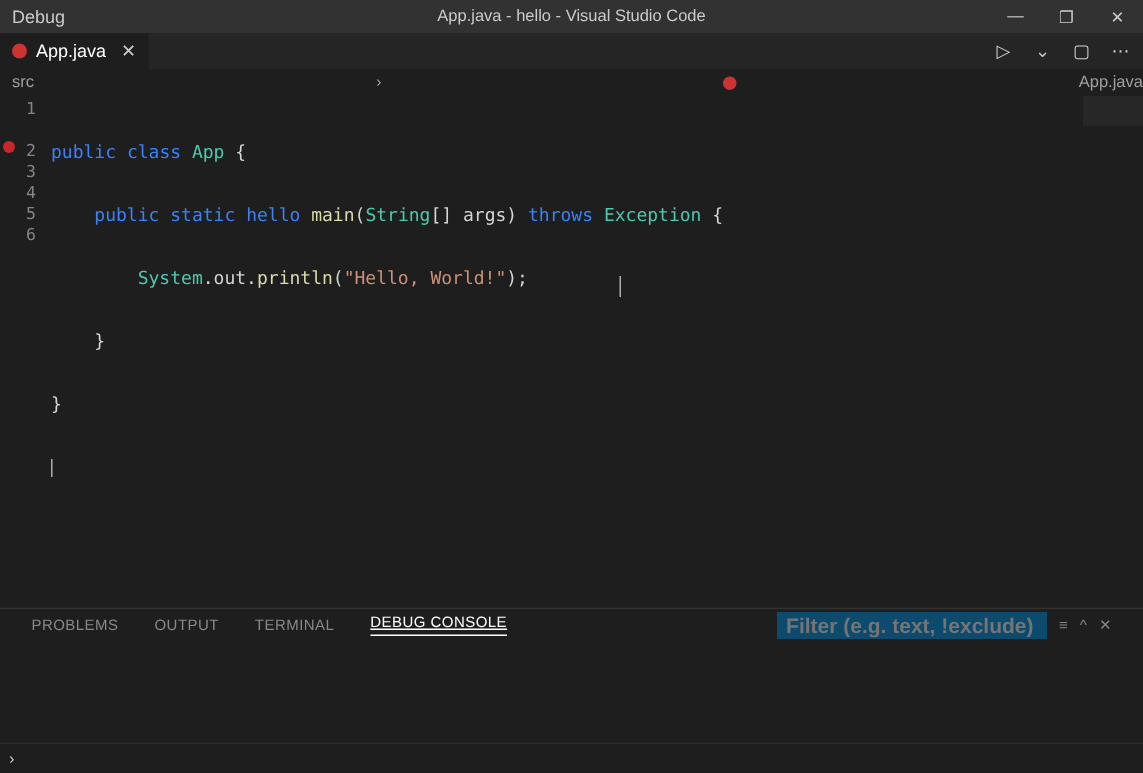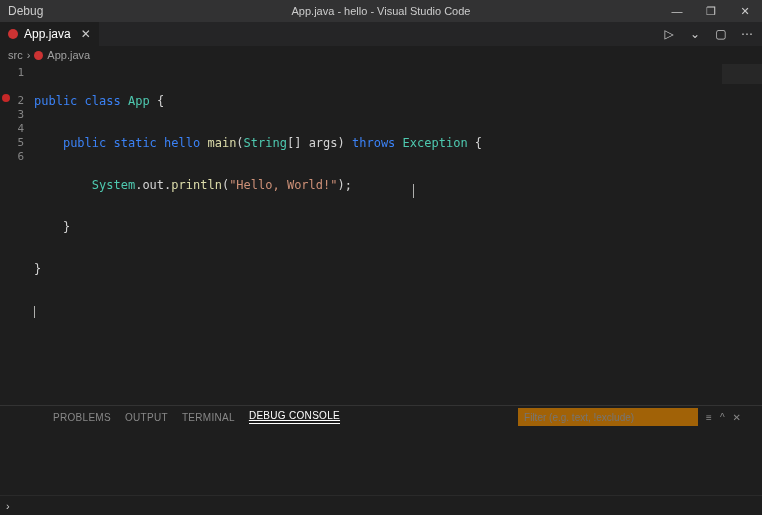--- a/index.html
+++ b/index.html
@@ -23,37 +23,37 @@
 }
 .tab {
   background:#1e1e1e; border-right:1px solid #252526;
   display:flex; align-items:center; padding:0 8px; gap:6px; font-size:12px;
   color:#ffffff;
 }
 .tab .dot{width:10px;height:10px;border-radius:50%;background:#cc3333;display:inline-block;}
 .tab .close{font-size:12px;color:#ccc;cursor:pointer;margin-left:4px;}
 .tabactions{margin-left:auto;display:flex;align-items:center;gap:8px;padding-right:6px;}
 .tabactions .ic{width:18px;height:18px;display:flex;align-items:center;justify-content:center;font-size:12px;color:#ccc;cursor:pointer;}
-.breadcrumb{height:18px;display:flex;align-items:center;gap:4px;font-size:11px;color:#a0a0a0;padding-left:8px;background:#1e1e1e;}
+.breadcrumb{height:18px;display:flex;align-items:center;gap:4px;font-size:11px;color:#a0a0a0;padding-left:8px;background:#1e1e1e;justify-content:space-between;}
 .breadcrumb .dot{width:9px;height:9px;border-radius:50%;background:#cc3333;display:inline-block;}
 .editor{flex:1;display:flex;background:#1e1e1e;position:relative;font-family:Consolas,monospace;font-size:12px;}
 .gutter{width:34px;text-align:right;color:#858585;padding-top:2px;user-select:none;position:relative;}
 .gutter .ln{height:14px;line-height:14px;padding-right:10px;font-size:11px;}
 .bp{position:absolute;left:2px;width:8px;height:8px;border-radius:50%;background:#c62828;}
 .code{flex:1;padding-top:2px;white-space:pre;line-height:14px;}
 .code .row{height:14px;}
 .codelens{color:#858585;font-size:10px;padding-left:20px;height:14px;line-height:14px;}
 .kw{color:#3b82f6;} .type{color:#4ec9b0;} .fn{color:#dcdcaa;} .str{color:#ce9178;} .pl{color:#d4d4d4;}
 .mm{position:absolute;right:0;top:0;width:40px;height:20px;background:rgba(150,150,150,0.08);}
 .panel{height:90px;background:#1e1e1e;border-top:1px solid #333;display:flex;flex-direction:column;}
-.paneltabs{height:22px;display:flex;align-items:center;gap:14px;padding:0 21px;font-size:10px;color:#888;margin-left:32px;}
+.paneltabs{height:22px;display:flex;align-items:center;gap:24px;padding:0 21px;font-size:10px;color:#888;}
 .paneltabs .pt{cursor:pointer;letter-spacing:0.3px;}
 .paneltabs .pt.active{color:#fff;border-bottom:1px solid #fff;padding-bottom:2px;text-decoration:underline;}
 .paneltabs .right{margin-left:auto;display:flex;align-items:center;gap:8px;}
-.filter{background:#a16207;border:none;color:#ccc;font-size:10px;padding:2px 6px;width:180px;height:18px;outline:none;}
+.filter{background:#0c4a6e;border:none;color:#ccc;font-size:14px;padding:2px 6px;width:180px;height:18px;outline:none;font-weight:bold;}
 .panelbody{flex:1;}
 .status{height:20px;background:#1e1e1e;border-top:1px solid #2a2a2a;display:flex;align-items:center;padding:0 6px;}
 .status .chev{color:#ccc;font-size:11px;}
 .cursor{display:inline-block;width:1px;height:12px;background:#aeafad;vertical-align:middle;}
 .lcursor{position:absolute;width:1px;height:14px;background:#aeafad;}
 </style>
 </head>
 <body>
 
 <div class="titlebar">

